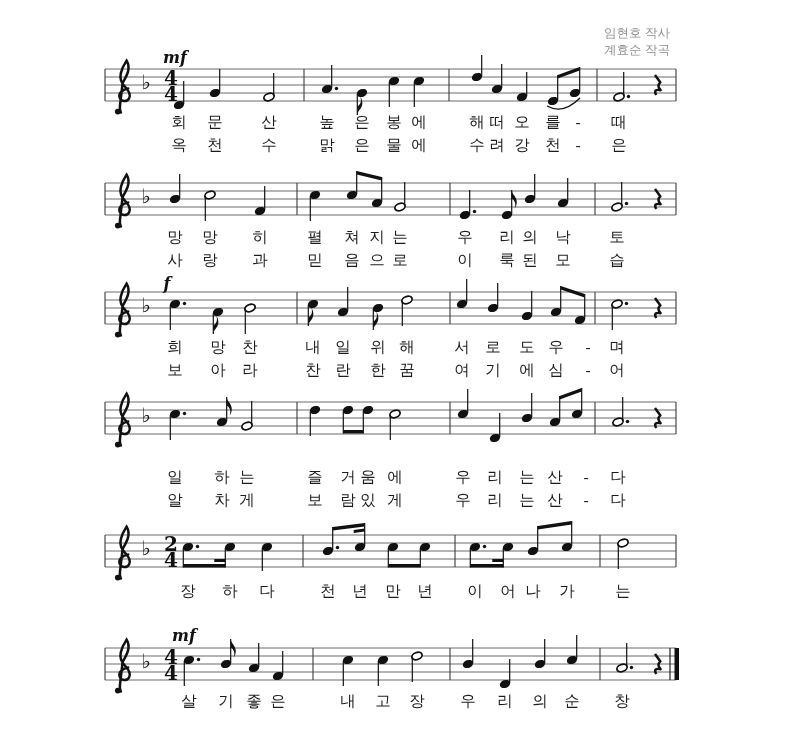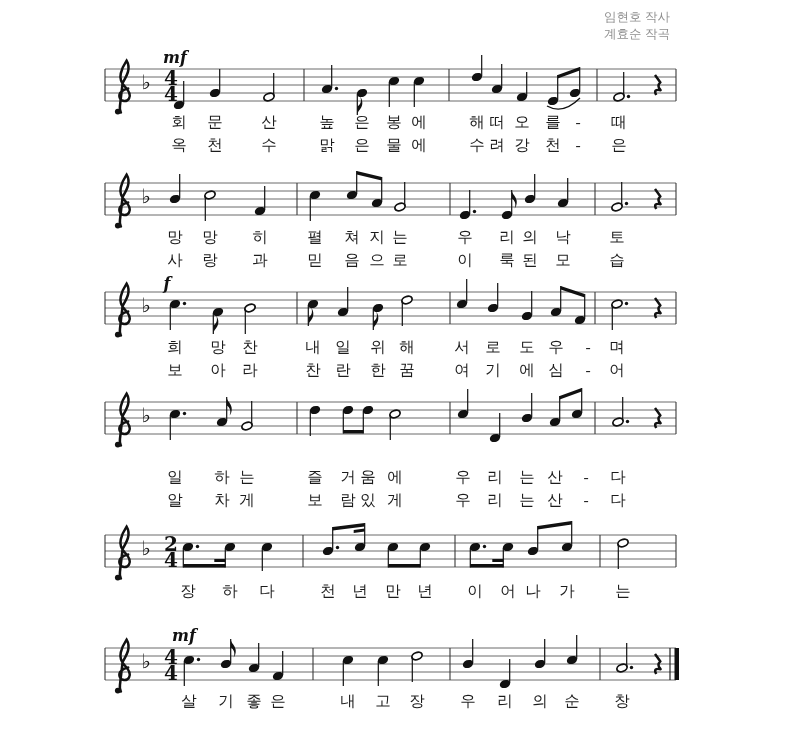--- a/index.html
+++ b/index.html
@@ -1,18 +1,18 @@
 <!DOCTYPE html>
 <html><head>
 <meta charset="utf-8">
 <style>
   html,body{margin:0;padding:0;background:#fff;}
   #page{position:relative;width:800px;height:742px;background:#fff;overflow:hidden;
         font-family:"Liberation Sans","DejaVu Sans",sans-serif;}
-  #credits{position:absolute;top:9px;right:130px;text-align:right;
+  #credits{position:absolute;top:25px;right:130px;text-align:right;
            font-size:12.5px;line-height:17px;color:#8f8f8f;}
   #score{position:absolute;left:0;top:0;}
   text.lyric{font-family:"Liberation Serif","DejaVu Serif",serif;font-size:15.5px;fill:#1c1c1c;}
   text.dyn{font-family:"DejaVu Serif","Liberation Serif",serif;font-style:italic;font-weight:bold;font-size:16px;fill:#111;}
   text.tsig{font-family:"DejaVu Serif","Liberation Serif",serif;font-weight:bold;font-size:20px;fill:#111;}
   text.flat{font-family:"DejaVu Sans","Liberation Sans",sans-serif;font-size:20px;fill:#111;}
 </style>
 </head>
 <body>
 

